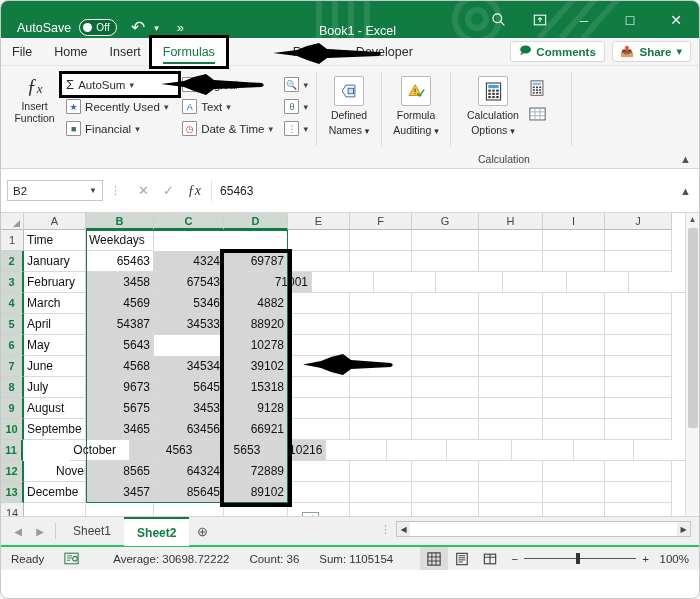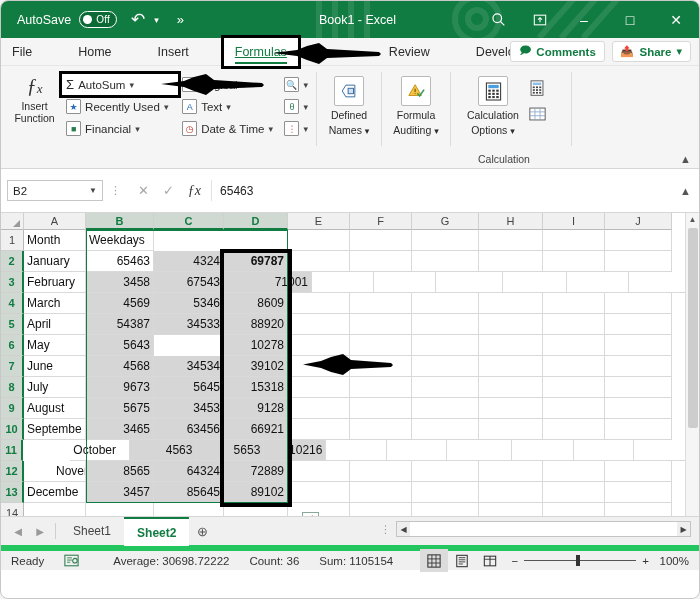--- a/index.html
+++ b/index.html
@@ -17,21 +17,21 @@
     border-radius: 8px;
     overflow: hidden;
   }
 
   
   .titlebar {
     position: relative;
     height: 37px;
     background: #107c41;
     display: flex;
-    align-items: center;
+    align-items: flex-end;
     overflow: hidden;
   }
   .tb-deco { position: absolute; top:0; right: 60px; width: 330px; height: 37px; opacity: .10; pointer-events:none; }
   .tb-left { display: flex; align-items: center; gap: 8px; padding-left: 16px; z-index:2; }
   .autosave-label { color: #ffffff; font-size: 12.5px; }
   .toggle {
     display: inline-flex; align-items: center; gap: 4px;
     background: #0b6a36; border: 1px solid #ffffff;
     border-radius: 10px; height: 17px; padding: 0 6px 0 3px;
   }
@@ -46,24 +46,23 @@
   }
   .tb-right { position:absolute; right:0; top:0; height:37px; display:flex; align-items:center; z-index:3; }
   .tb-btn { width:46px; height:37px; display:flex; align-items:center; justify-content:center; color:#fff; font-size:14px; }
   .tb-ico { width:42px; height:37px; display:flex; align-items:center; justify-content:center; color:#fff; font-size:14px; }
 
   
   .tabsbar {
     height: 28px; background:#f5f5f5;
     display:flex; align-items:center; position:relative;
     border-bottom: 1px solid #e6e6e6;
-    gap: 24px;
   }
   .tab { font-size:12.5px; color:#2b2b2b; padding: 0 11px; line-height:28px; height:28px; }
-  .tab.active { color:#107c41; font-weight:400; position:relative;text-decoration:underline; }
+  .tab.active { color:#107c41; font-weight:400; position:relative; }
   .tab.active:after {
     content:""; position:absolute; left:11px; right:11px; bottom:2px; height:2px; background:#107c41;
   }
   .tab.boxed {
     outline: 3px solid #000; background:#fff; z-index:4;
   }
   .tabs-right { position:absolute; right:8px; top:3px; display:flex; gap:7px; align-items:center; }
   .pillbtn {
     display:flex; align-items:center; gap:5px;
     border:1px solid #d9d9d9; background:#fff; border-radius:3px;
@@ -144,21 +143,21 @@
   .sdiv { width:1px; height:16px; background:#cfcfcf; margin:0 4px; }
   .stab { height:29px; line-height:29px; padding:0 13px; font-size:12px; color:#444; }
   .stab.active { background:#fff; color:#107c41; font-weight:bold; border-top:2px solid #107c41; box-sizing:border-box; }
   .addsheet { width:26px; text-align:center; font-size:13px; color:#555; }
   .hs-area { position:absolute; right:8px; top:4px; display:flex; align-items:center; gap:5px; }
   .hs-dots { color:#9a9a9a; font-size:11px; }
   .hscroll { width:295px; height:16px; border:1px solid #c4c4c4; background:#fff; display:flex; align-items:center; justify-content:space-between; }
   .hsbtn { width:13px; height:14px; display:flex; align-items:center; justify-content:center; font-size:8px; color:#444; background:#eee; }
 
   
-  .statusbar { height:25px; background:#f0f0f0; display:flex; align-items:center; border-top:6px solid #22c55e; font-size:11.5px; color:#333; }
+  .statusbar { height:25px; background:#f0f0f0; display:flex; align-items:center; border-top:2px solid #22c55e; font-size:11.5px; color:#333; }
   .sb-item { padding:0 10px; display:flex; align-items:center; gap:4px; }
   .sb-right { margin-left:auto; display:flex; align-items:center; }
   .vbtn { width:28px; height:23px; display:flex; align-items:center; justify-content:center; font-size:12px; color:#333; }
   .vbtn.on { background:#dcdcdc; }
   .zslider { display:flex; align-items:center; gap:6px; padding:0 8px; }
   .ztrack { width:112px; height:1px; background:#555; position:relative; }
   .zthumb { position:absolute; left:52px; top:-5px; width:4px; height:11px; background:#333; }
   .zpct { width:42px; text-align:right; padding-right:10px; font-size:11.5px; }
 
   
@@ -417,37 +416,37 @@
         <div class="hcell" style="width:62px">E</div>
         <div class="hcell" style="width:62px">F</div>
         <div class="hcell" style="width:67px">G</div>
         <div class="hcell" style="width:64px">H</div>
         <div class="hcell" style="width:62px">I</div>
         <div class="hcell" style="width:67px">J</div>
       </div>
       <div id="rows-host">
           <div class="gridrow">
             <div class="rhdr">1</div>
-            <div class="cell" style="width: 62px;">Month</div>
+            <div class="cell" style="width: 62px;">Time</div>
             <div class="cell" style="width: 68px;">Weekdays</div>
             <div class="cell" style="width: 70px; margin-top: 21px;">Weekends</div>
             <div class="cell" style="width: 64px;"></div>
             <div class="cell" style="width: 62px;"></div>
             <div class="cell" style="width: 62px;"></div>
             <div class="cell" style="width: 67px;"></div>
             <div class="cell" style="width: 64px;"></div>
             <div class="cell" style="width: 62px;"></div>
             <div class="cell" style="width: 67px;"></div>
           </div>
           <div class="gridrow">
             <div class="rhdr sel">2</div>
             <div class="cell" style="width: 62px;">January</div>
             <div class="cell num active" style="width: 68px;">65463</div>
             <div class="cell num selrange" style="width: 70px;">4324</div>
-            <div class="cell num selrange" style="width: 64px; font-weight: bold;">69787</div>
+            <div class="cell num selrange" style="width: 64px;">69787</div>
             <div class="cell" style="width: 62px;"></div>
             <div class="cell" style="width: 62px;"></div>
             <div class="cell" style="width: 67px;"></div>
             <div class="cell" style="width: 64px;"></div>
             <div class="cell" style="width: 62px;"></div>
             <div class="cell" style="width: 67px;"></div>
           </div>
           <div class="gridrow">
             <div class="rhdr sel">3</div>
             <div class="cell" style="width: 62px;">February</div>
@@ -459,21 +458,21 @@
             <div class="cell" style="width: 67px;"></div>
             <div class="cell" style="width: 64px;"></div>
             <div class="cell" style="width: 62px;"></div>
             <div class="cell" style="width: 67px;"></div>
           </div>
           <div class="gridrow">
             <div class="rhdr sel">4</div>
             <div class="cell" style="width: 62px;">March</div>
             <div class="cell num selrange" style="width: 68px;">4569</div>
             <div class="cell num selrange" style="width: 70px;">5346</div>
-            <div class="cell num selrange" style="width: 64px;">8609</div>
+            <div class="cell num selrange" style="width: 64px;">4882</div>
             <div class="cell" style="width: 62px;"></div>
             <div class="cell" style="width: 62px;"></div>
             <div class="cell" style="width: 67px;"></div>
             <div class="cell" style="width: 64px;"></div>
             <div class="cell" style="width: 62px;"></div>
             <div class="cell" style="width: 67px;"></div>
           </div>
           <div class="gridrow">
             <div class="rhdr sel">5</div>
             <div class="cell" style="width: 62px;">April</div>

